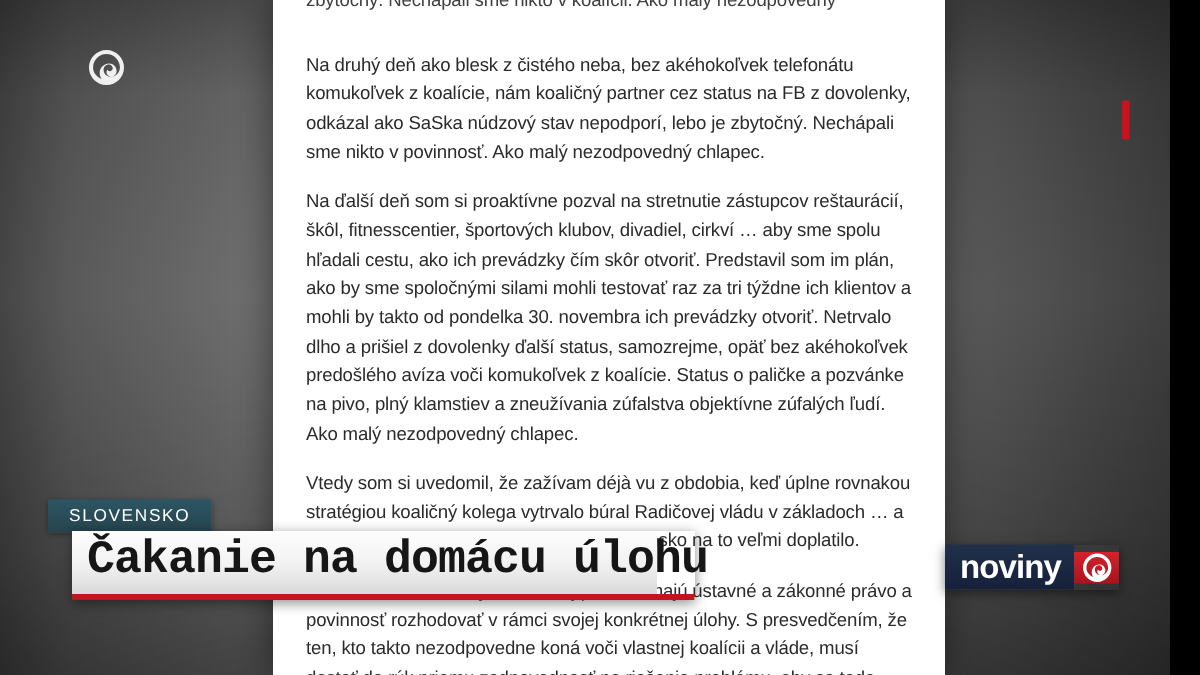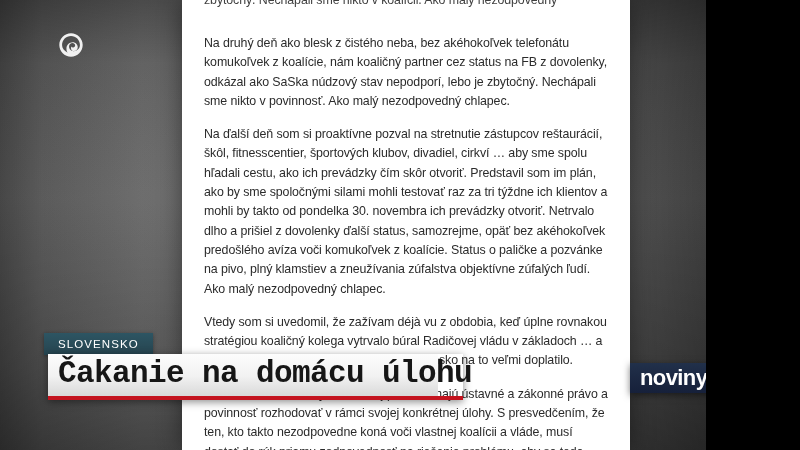--- a/index.html
+++ b/index.html
@@ -2,21 +2,21 @@
 <html><head>
 <meta charset="utf-8">
 <style>
   html, body {
     margin: 0;
     padding: 0;
     background: #000;
   }
   #screen {
     position: relative;
-    width: 706px;
+    width: 780px;
     height: 450px;
     overflow: hidden;
     font-family: "Liberation Sans", sans-serif;
     background:
       radial-gradient(ellipse 900px 520px at 46% 40%, #6e6e6e 0%, #606060 38%, #4a4a4a 72%, #3a3a3a 100%),
       #555;
   }
   
   #bg-bands {
     position: absolute;
@@ -101,21 +101,21 @@
     top: -9px;
   }
   #doc-body {
     position: relative;
     top: 10px;
   }
 
   
   #kicker {
     position: absolute;
-    left: 44px;
+    left: 32px;
     top: 333px;
     background: linear-gradient(to bottom, #2d5563 0%, #26444f 100%);
     color: #ffffff;
     font-size: 11.5px;
     letter-spacing: 1.1px;
     padding: 5px 14px 5px 14px;
     font-weight: 400;
     box-shadow: 0 1px 4px rgba(0,0,0,0.4);
   }
   #headline-wrap {
@@ -146,21 +146,21 @@
     background: #c4141f;
   }
 
   
   #noviny-logo {
     position: absolute;
     left: 630px;
     top: 363px;
     height: 30px;
     display: flex;
-    align-items: flex-start;
+    align-items: center;
     box-shadow: 0 2px 7px rgba(0,0,0,0.5);
   }
   #noviny-word {
     background: linear-gradient(to bottom, #21304a 0%, #16203a 100%);
     color: #ffffff;
     font-weight: bold;
     font-size: 22px;
     line-height: 30px;
     padding: 0 9px 0 10px;
     letter-spacing: -0.6px;

